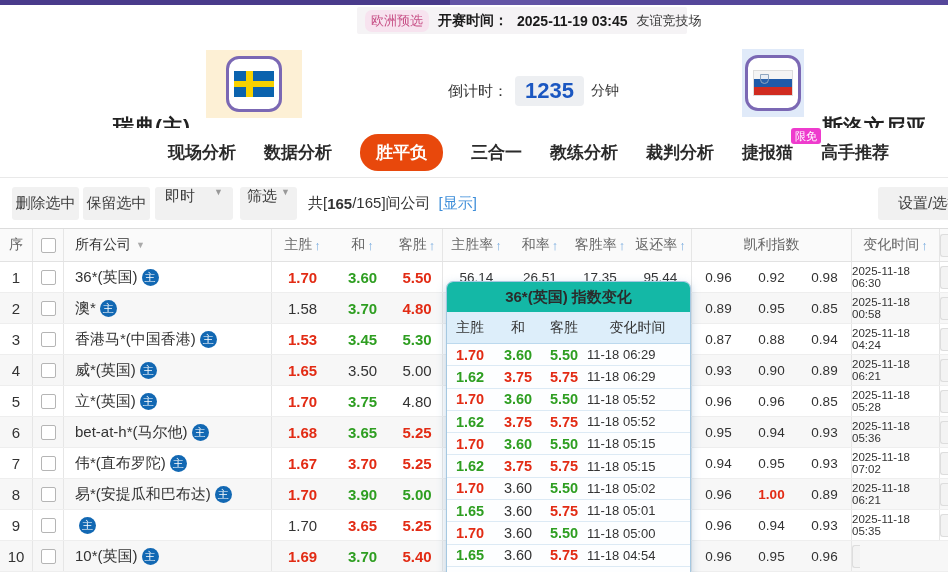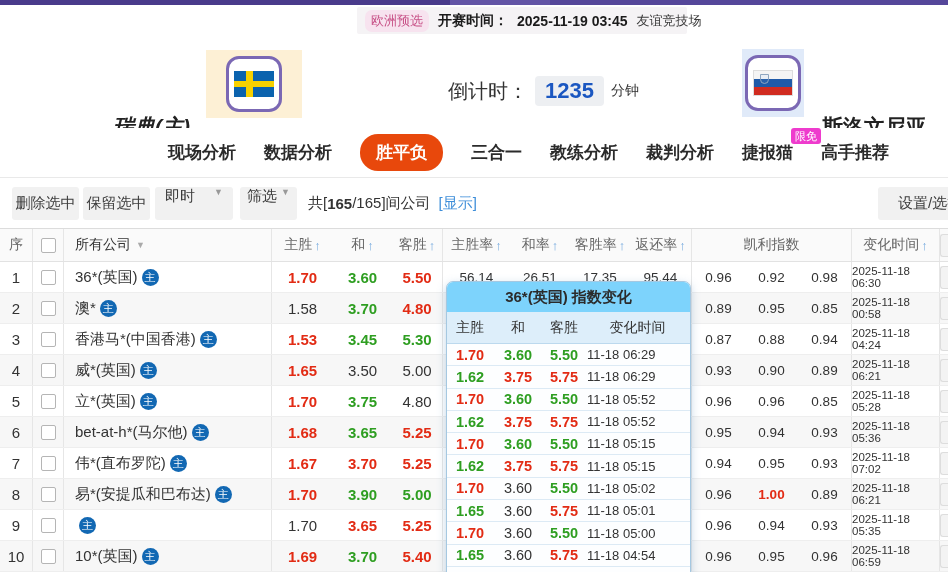--- a/index.html
+++ b/index.html
@@ -15,39 +15,39 @@
   
   .matchbar { position:absolute; left:357px; top:7px; width:330px; height:27px; background:#f5f3f5;
     display:flex; align-items:center; gap:9px; padding:0 8px; border-radius:2px; }
   .league-badge { background:#f7e3ef; color:#c74f86; font-size:13px; padding:2px 6px; border-radius:7px; white-space:nowrap; }
   .kick-label,.kick-time { font-size:14px; font-weight:bold; color:#1b1b1b; white-space:nowrap; }
   .venue { font-size:13px; color:#3c3c3c; white-space:nowrap; }
 
   
   .teams { position:absolute; left:0; top:40px; width:948px; height:88px; }
   .team-name { position:absolute; font-size:21px; font-weight:bold; color:#222; white-space:nowrap; }
-  .home-name { left:113px; top:73px;font-style:italic; }
+  .home-name { left:113px; top:73px; }
   .away-name { left:822px; top:73px; }
   .flag-panel { position:absolute; display:flex; align-items:center; justify-content:center; }
   .home-panel { left:206px; top:10px; width:96px; height:68px; background:#fdf0d5; }
   .away-panel { left:742px; top:9px; width:62px; height:68px; background:#e0eaf9; }
   .flag-wrap { width:56px; height:56px; background:#fff; border:3px solid #7b68b4; border-radius:13px;
     display:flex; align-items:center; justify-content:center; }
   .flag-se { width:40px; height:26px; background:#0b63ae; position:relative; }
   .flag-se::before { content:""; position:absolute; left:12px; top:0; width:7px; height:26px; background:#f6d100; }
   .flag-se::after { content:""; position:absolute; left:0; top:10px; width:40px; height:6px; background:#f6d100; }
   .flag-si { width:40px; height:26px; position:relative;
     background:linear-gradient(#f4f4f4 0 33%, #1f5aa8 33% 66%, #d02b20 66% 100%);
     border:1px solid #ddd; }
   .flag-si .shield { position:absolute; left:6px; top:3px; width:9px; height:10px;
     background:linear-gradient(#e9eef5 0 45%, #2a62ab 45% 100%);
     border:1px solid #8fa6c0; border-radius:0 0 6px 6px; }
 
   .countdown { position:absolute; left:448px; top:36px; display:flex; align-items:center; gap:7px; }
-  .cd-label { font-size:20px; color:#333; }
+  .cd-label { font-size:15px; color:#333; }
   .cd-value { background:#edeff2; border-radius:4px; padding:2px 10px; font-size:22px; font-weight:bold; color:#1b57c1; }
   .cd-unit { font-size:14px; color:#333; }
 
   
   .tabs { position:absolute; left:0; top:128px; width:948px; height:50px; display:flex; align-items:center;
     gap:28px; padding-left:168px; border-bottom:1px solid #e9e9e9; background:#fff; }
   .tab { font-size:17px; font-weight:600; color:#2b2b2b; white-space:nowrap; cursor:pointer; position:relative; }
   .tab.active { background:#e8480c; color:#fff; padding:7px 16px; border-radius:18px; }
   .tab-badge { position:absolute; top:-13px; right:-28px; background:#ee3bcd; color:#fff; font-size:11px;
     font-weight:normal; padding:1px 4px; border-radius:3px; line-height:14px; }
@@ -96,21 +96,21 @@
     border-radius:3px 0 0 3px; }
 
   .c-red { color:#e22b14 !important; font-weight:bold; }
   .c-green { color:#2e9e21 !important; font-weight:bold; }
   .c-black { color:#333 !important; font-weight:normal; }
 
   
   .popup { position:absolute; left:446px; top:281px; width:245px; height:330px; background:#fdfeff;
     border:1px solid #a5c8e1; border-radius:7px 7px 0 0; overflow:hidden;
     box-shadow:0 3px 10px rgba(90,140,185,.35); }
-  .p-title { height:30px; line-height:30px; text-align:center; background:#7dd3fc; font-size:15px;
+  .p-title { height:30px; line-height:30px; text-align:center; background:#14b8a6; font-size:15px;
     font-weight:bold; color:#2b2b2b; }
   .p-head, .p-row { display:grid; grid-template-columns:46px 50px 42px 1fr; align-items:center; }
   .p-head { height:32px; background:#ddeefa; border-bottom:1px solid #bcd9ee; font-size:14px; color:#333; }
   .p-head span { text-align:center; }
   .p-row { height:22.3px; border-bottom:1px solid #dceaf5; font-size:14.5px; }
   .p-row span { text-align:center; }
   .p-time { text-align:left !important; font-size:13px; color:#333; padding-left:2px; }
   .p-footer { text-align:center; font-size:13px; color:#555; padding-top:3px; }
 </style>
 </head>
@@ -488,21 +488,20 @@
     <div class="c br c-red">5.40</div>
     <div class="c c-rate"></div>
     <div class="c c-rate"></div>
     <div class="c c-rate"></div>
     <div class="c c-rate br"></div>
     <div class="c c-kelly br">
         <span class="c-black">0.96</span>
         <span class="c-black">0.95</span>
         <span class="c-black">0.96</span>
       </div>
-    <div class="c c-time br">2025-11-18 06:59</div>
     <div class="cutcell">
         <div class="cutbtn"></div>
       </div>
   </div>
 </div>
 
 <div class="popup">
   <div class="p-title">36*(英国) 指数变化</div>
   <div class="p-head">
     <span>主胜</span>

